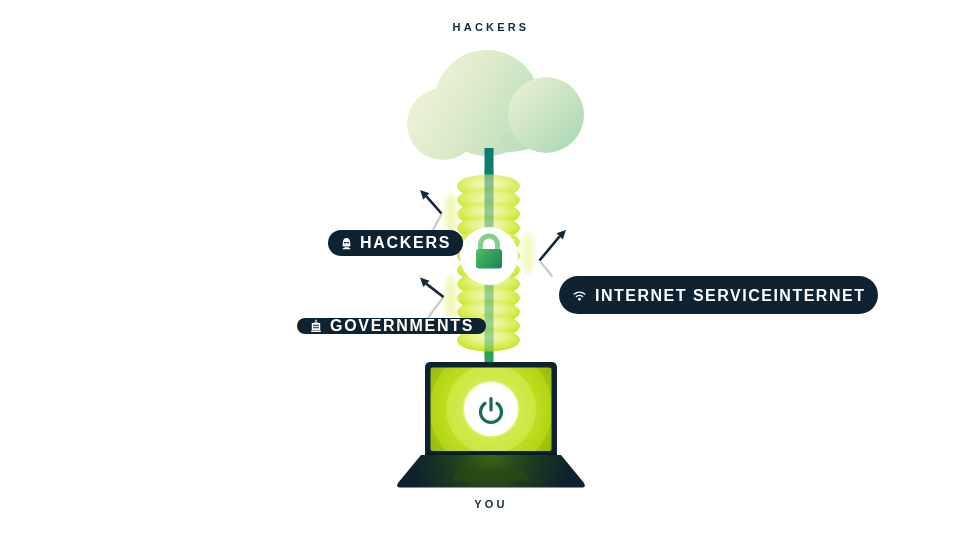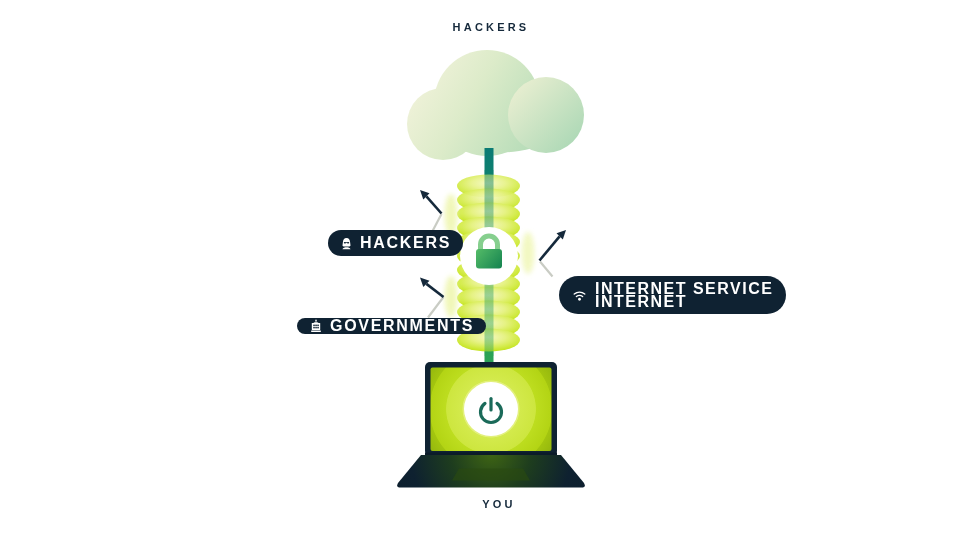--- a/index.html
+++ b/index.html
@@ -6,32 +6,32 @@
   .stage{
     position:relative;width:980px;height:535px;overflow:hidden;background:#ffffff;
     font-family:"Liberation Sans",sans-serif;
   }
   .scene{position:absolute;left:0;top:0;width:980px;height:535px;}
   .cap-label{
     position:absolute;width:220px;text-align:center;
     font-size:11px;font-weight:bold;letter-spacing:3.2px;color:#15293b;
   }
   .label-internet{left:381px;top:21px;}
-  .label-you{left:389px;top:498px;}
+  .label-you{left:381px;top:498px;}
   .pill{
     position:absolute;display:flex;align-items:center;gap:7px;
     background:#0f2232;color:#ffffff;border-radius:20px;
     font-size:16px;font-weight:bold;letter-spacing:1.7px;
     padding:0 12px;white-space:nowrap;
   }
   .pill-hackers{left:328px;top:230px;height:26px;}
   .pill-governments{left:297px;top:318px;height:16px;}
   .pill-isp{left:559px;top:276px;height:38px;border-radius:19px;letter-spacing:1.5px;padding:0 13px;gap:8px;}
   .pill .ic{flex:0 0 auto;display:block;}
-  .isp-lines{display:flex;flex-direction:column;line-height:13px;}
+  .isp-lines{display:flex;line-height:13px;}
 </style>
 </head>
 <body>
 
 <div class="stage">
 
   <svg class="scene" viewBox="0 0 980 535" width="980" height="535">
     <defs>
       <linearGradient id="cloudGrad" gradientUnits="userSpaceOnUse" x1="410" y1="55" x2="575" y2="150">
         <stop offset="0" stop-color="#f6f4de"></stop>

